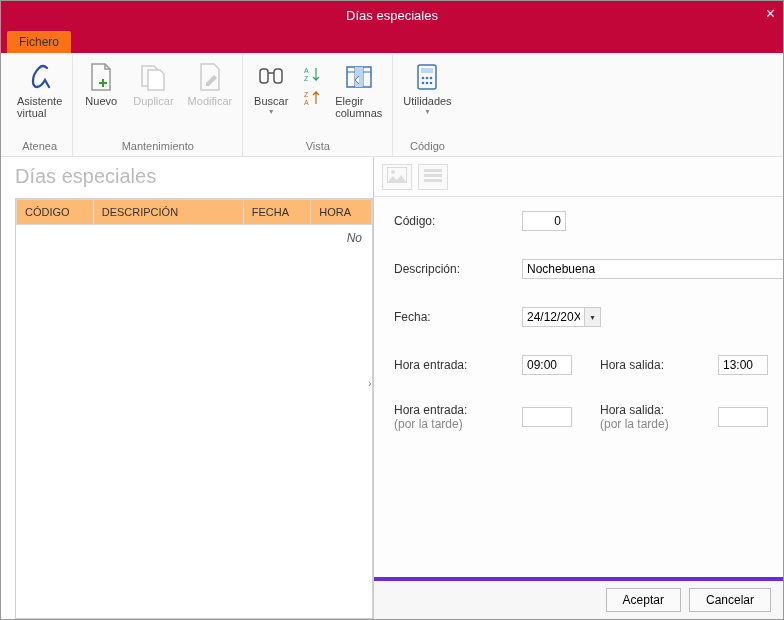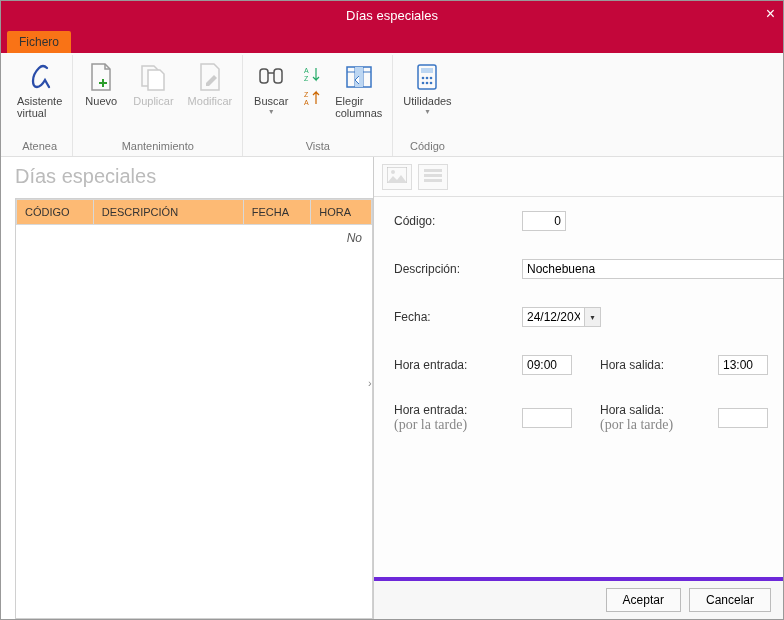--- a/index.html
+++ b/index.html
@@ -27,21 +27,21 @@
 .tablewrap { border: 1px solid #d0d0d0; flex: 1; overflow: hidden; }
 table { border-collapse: collapse; width: 100%; }
 th { background: #fdba74; border: 1px solid #d8d8d8; font-weight: 400; font-size: 11px; text-align: left; padding: 6px 8px; white-space: nowrap; }
 .rightpane { width: 410px; border-left: 1px solid #ccc; background: #fdfdfd; display: flex; flex-direction: column; position: relative; }
 .rightpane .collapse { position: absolute; left: -6px; top: 220px; font-size: 11px; color: #888; cursor: pointer; }
 .panelhead { display: flex; align-items: center; border-bottom: 1px solid #e0e0e0; padding: 4px 8px; gap: 6px; height: 40px; }
 .panelhead .viewbtn { width: 30px; height: 26px; border: 1px solid #ddd; background: #fafafa; cursor: pointer; display:flex; align-items:center; justify-content:center; }
 .paneltitle { flex: 1; text-align: center; font-size: 12px; color: #333; }
 .form { padding: 14px 20px; display: grid; grid-template-columns: 100px 1fr 90px 70px; row-gap: 10px; column-gap: 10px; align-items: center; font-size: 12px; gap: 28px; }
 .form .lbl { color: #333; }
-.form .sub { font-size: 14px; color: #888; font-family: Liberation Serif, serif; }
+.form .sub { font-size: 12px; color: #888; }
 .form input[type=text] { border: 1px solid #ccc; height: 20px; padding: 0 4px; font-size: 12px; width: 100%; }
 .form input.num { text-align: right; width: 44px; }
 .form input.short { width: 50px; }
 .form .datewrap { display: flex; align-items: center; }
 .form .datewrap input { width: 63px; }
 .form .datewrap .dd { width: 16px; height: 20px; border: 1px solid #ccc; border-left: none; background: #f0f0f0; display:flex; align-items:center; justify-content:center; cursor:pointer; font-size:8px; }
 .full { grid-column: 2 / span 3; }
 .buttonbar { margin-top: auto; border-top: 4px solid #6d28d9; background: #f7f7f7; height: 42px; display: flex; align-items: center; justify-content: flex-end; padding: 0 12px; gap: 8px; }
 .buttonbar button { border: 1px solid #bbb; background: #fafafa; padding: 4px 16px; font-size: 12px; cursor: pointer; }
 .norecords { text-align: right; font-style: italic; color: #555; padding: 6px 10px; }

